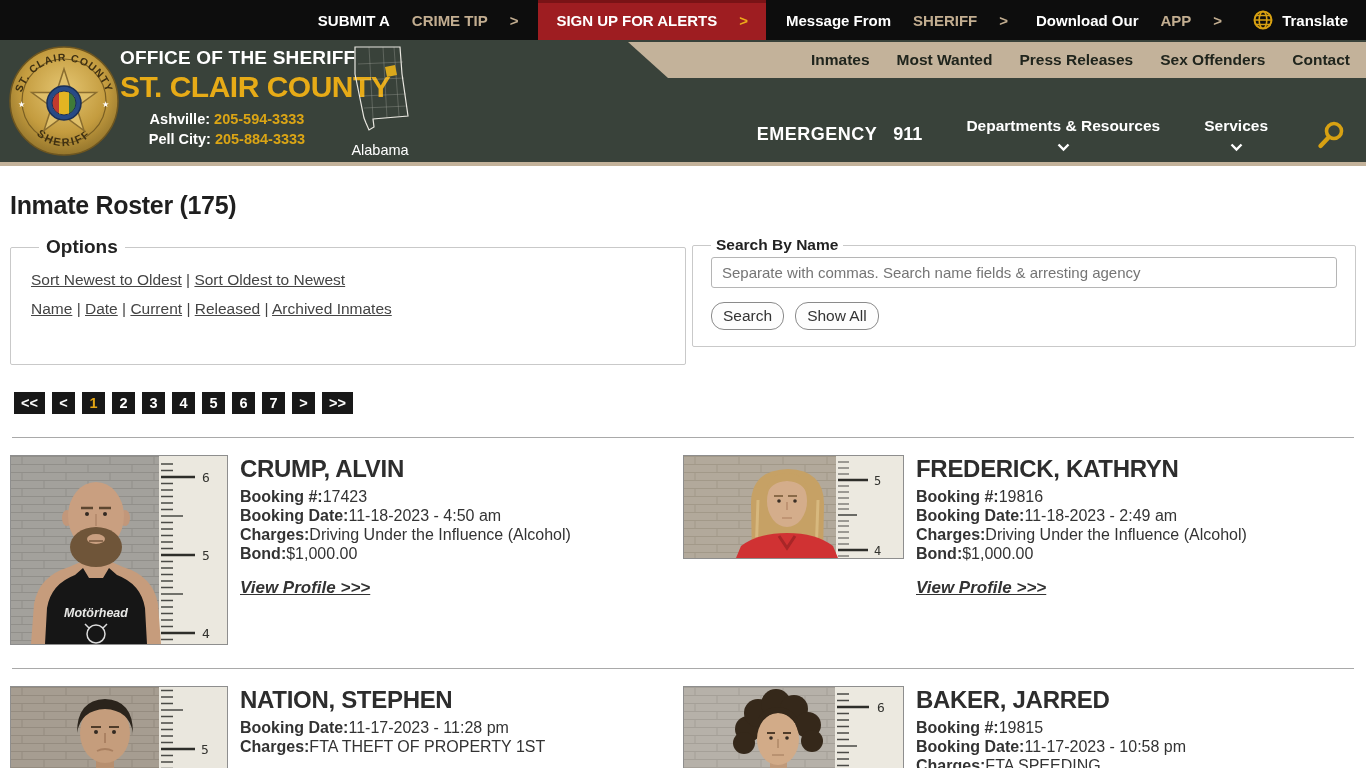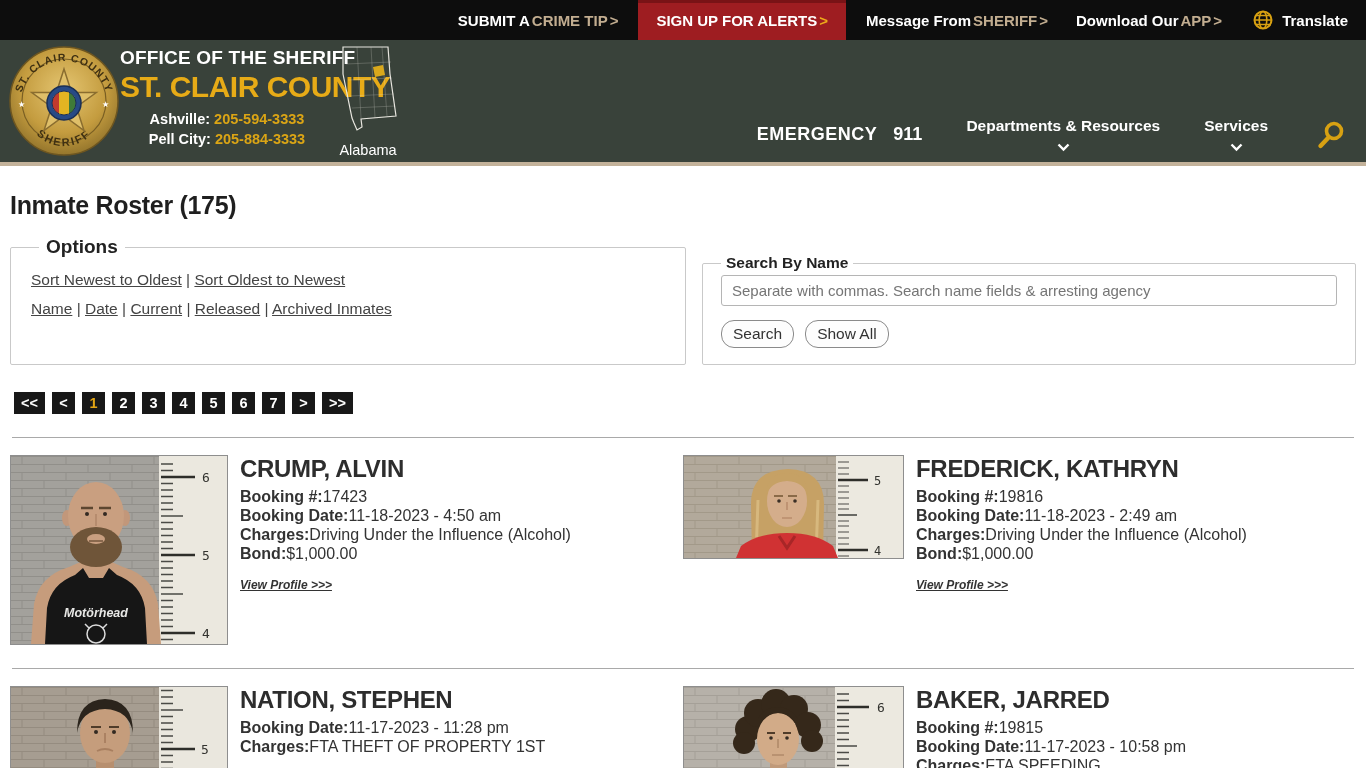--- a/index.html
+++ b/index.html
@@ -1,52 +1,52 @@
 <!DOCTYPE html>
 <html><head>
 <meta charset="utf-8">
 <style>
   html,body{margin:0;padding:0;width:1366px;height:768px;overflow:hidden;background:#fff;
     font-family:"Liberation Sans","DejaVu Sans",sans-serif;}
   a{cursor:pointer;}
   
   .topbar{height:40px;background:#0d0d0d;display:flex;align-items:stretch;justify-content:flex-end;
     padding-right:14px;gap:0;}
-  .tb-item{display:flex;align-items:center;gap:2px;color:#fff;font-weight:bold;font-size:15px;
+  .tb-item{display:flex;align-items:center;gap:22px;color:#fff;font-weight:bold;font-size:15px;
     padding:0 14px;text-decoration:none;white-space:nowrap;}
   .tb-item .hl{color:#c2ad90;}
   .tb-item .chev{color:#c2ad90;font-weight:bold;font-size:15px;}
   .tb-item.alerts{background:#9e1d21;box-shadow:inset 0 3px 0 #791316;padding:0 18px;margin:0 6px;}
   .tb-item.alerts .chev{color:#eda91b;}
   .tb-translate{display:flex;align-items:center;gap:8px;color:#fff;font-weight:bold;font-size:15px;
     padding:0 4px 0 16px;}
   
   .hdr{position:relative;height:122px;background:#39423a;border-bottom:4px solid #c3b29a;}
   .badge{position:absolute;left:8px;top:5px;}
   .titleblock{position:absolute;left:120px;top:7px;width:214px;text-align:center;}
   .office{color:#fff;font-weight:bold;font-size:19px;letter-spacing:.2px;white-space:nowrap;}
   .county{color:#e7ab17;font-weight:bold;font-size:30px;letter-spacing:-.5px;white-space:nowrap;margin-top:1px;}
   .phone{color:#fff;font-weight:bold;font-size:14.5px;margin-top:7px;white-space:nowrap;}
   .phone .pnum{color:#dba515;}
-  .mapblock{position:absolute;left:336px;top:4px;width:64px;text-align:center;}
+  .mapblock{position:absolute;left:348px;top:4px;width:64px;text-align:center;}
   .maplabel{color:#fff;font-size:14.5px;margin-top:4px;}
   .tannav{position:absolute;top:2px;right:0;left:616px;height:36px;background:#c3b29a;
     clip-path:polygon(12px 0,100% 0,100% 100%,52px 100%);
     display:flex;align-items:center;justify-content:flex-end;gap:27px;padding-right:16px;}
   .tannav a{color:#20251d;font-weight:bold;font-size:15.5px;text-decoration:none;white-space:nowrap;}
   .hdr-menus{position:absolute;right:20px;bottom:10px;display:flex;align-items:center;gap:44px;}
   .em{display:flex;align-items:baseline;}
   .em-label{color:#fff;font-weight:bold;font-size:18px;letter-spacing:.5px;}
   .em-num{color:#ffffff;font-weight:bold;font-size:18px;margin-left:16px;}
   .menu-item{display:flex;align-items:center;gap:8px;color:#fff;font-size:15.5px;font-weight:bold;text-decoration:none;flex-direction:column;}
   .search-btn{background:none;border:none;padding:0;margin-left:4px;display:flex;align-items:center;cursor:pointer;}
   
   .main{padding:0 10px;}
   h1.pagetitle{font-size:25px;color:#1f1f1f;margin:25px 0 0 0;font-weight:bold;letter-spacing:-.3px;}
-  .panels{display:flex;align-items:flex-end;gap:16px;margin-top:16px;}
+  .panels{display:flex;align-items:flex-start;gap:6px;margin-top:16px;}
   fieldset{border:1px solid #c9c9c9;border-radius:2px;margin:0;background:#fff;}
   fieldset.optionsbox{width:636px;padding:2px 18px 24px 20px;}
   fieldset.optionsbox legend{font-size:19px;font-weight:bold;color:#222;padding:0 7px;margin-left:8px;}
   fieldset.searchbox{flex:1;padding:0 18px 16px 18px;}
   fieldset.searchbox legend{font-size:15.5px;font-weight:bold;color:#222;padding:0 5px;}
   .optrow{font-size:15.5px;color:#444;margin-top:11px;}
   .optrow a{color:#444;text-decoration:underline;}
   .linkwrap:not(:last-child)::after{content:" | ";color:#444;}
   .searchbox input{width:100%;box-sizing:border-box;height:31px;border:1px solid #b5b5b5;border-radius:3px;
     padding:0 10px;font-size:15px;color:#333;margin-top:3px;font-family:inherit;}
@@ -59,21 +59,21 @@
     padding:3px 7px;min-width:9px;text-align:center;text-decoration:none;line-height:16px;}
   .pg.active{color:#e2a414;}
   hr.sep{border:none;border-top:1px solid #a9a9a9;margin:23px 2px 0 2px;}
   .grid{display:grid;grid-template-columns:673px 1fr;margin-top:17px;}
   .card{display:flex;align-items:flex-start;}
   .photo{border:1px solid #8e8e8e;line-height:0;flex:none;}
   .info{margin-left:12px;padding-top:1px;}
   .iname{font-size:24px;font-weight:bold;color:#2d2d2d;letter-spacing:-.3px;line-height:1.1;margin-bottom:5px;}
   .iline{font-size:16px;color:#333;line-height:19px;}
   .iline b{font-weight:bold;}
-  .view{display:inline-block;margin-top:15px;font-size:12px;font-weight:bold;font-style:italic;
+  .view{display:inline-block;margin-top:15px;font-size:17px;font-weight:bold;font-style:italic;
     color:#333;text-decoration:underline;}
   .ruler-num{font-family:"DejaVu Sans Mono",monospace;}
 </style>
 </head>
 <body>
 
 <div class="topbar">
   <a class="tb-item">
     <span>SUBMIT A</span>
     <span class="hl">CRIME TIP</span>
@@ -154,20 +154,27 @@
 
   <div class="mapblock">
     <svg width="62" height="90" viewBox="0 0 62 90">
       <path d="M6 3 L51 3 L53 30 L57 58 L59 72 L24 75 L25 83 L20 86 L17 79 L15 74 L6 30 Z" fill="none" stroke="#e8e6df" stroke-width="1.2"></path>
       <path d="M9 20 L54 18 M11 36 L55 34 M13 52 L57 50 M15 64 L58 62 M20 3 L24 74 M34 3 L38 74 M45 3 L50 72" stroke="#e8e6df" stroke-width=".4" opacity=".55"></path>
       <polygon points="36,23 46,21 48,31 38,33" fill="#d9a81c"></polygon>
     </svg>
     <div class="maplabel">Alabama</div>
   </div>
 
+  <div class="tannav">
+    <a>Inmates</a>
+    <a>Most Wanted</a>
+    <a>Press Releases</a>
+    <a>Sex Offenders</a>
+    <a>Contact</a>
+  </div>
 
   <div class="hdr-menus">
     <div class="em">
       <span class="em-label">EMERGENCY</span>
       <span class="em-num">911</span>
     </div>
     <a class="menu-item">
       <span>Departments &amp; Resources</span>
       <svg width="13" height="9" viewBox="0 0 13 9">
         <polyline points="1.5,1.5 6.5,6.5 11.5,1.5" fill="none" stroke="#fff" stroke-width="2.4"></polyline>

